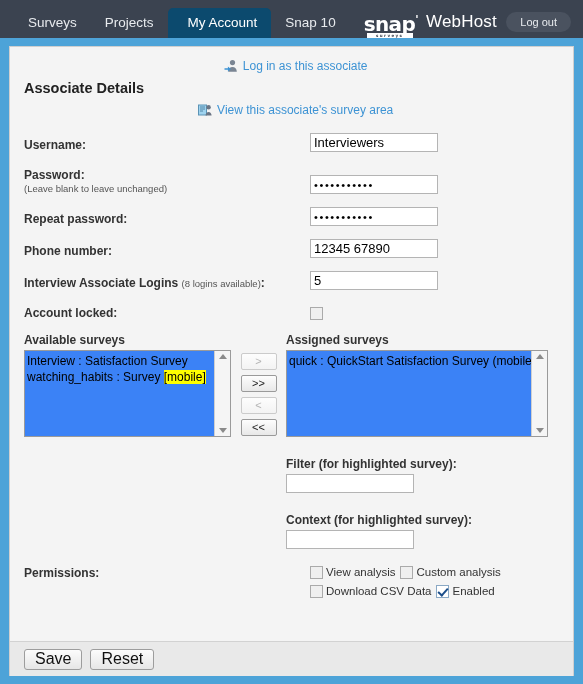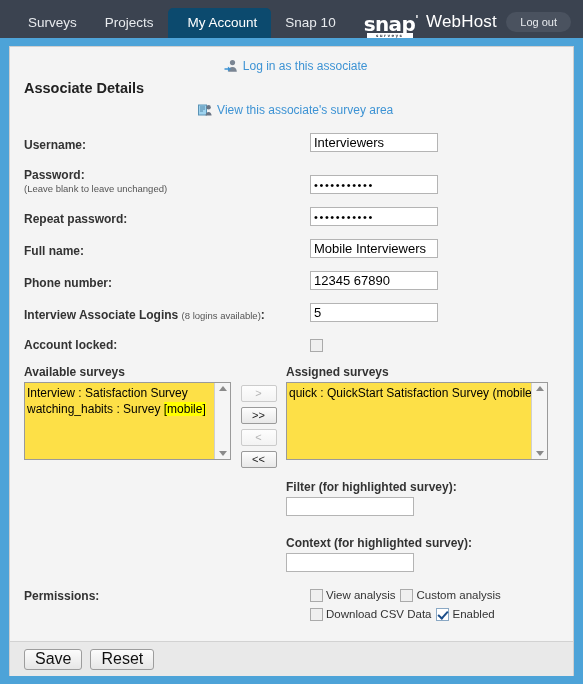--- a/index.html
+++ b/index.html
@@ -225,22 +225,22 @@
   .listcol { width: 207px; flex: 0 0 207px; }
   .listcol.right { width: 262px; flex: 0 0 262px; margin-left: 0; }
   .list-label {
     font-weight: bold;
     font-size: 12px;
     color: #333;
     margin-bottom: 3px;
   }
   .listbox {
     border: 1px solid #9a9a9a;
-    background: #fde047;
-    height: 78px;
+    background: #3b82f6;
+    height: 87px;
     box-sizing: border-box;
     position: relative;
     overflow: hidden;
   }
   .listbox .items {
     padding: 2px 0 0 2px;
     font-size: 12px;
     color: #000;
     line-height: 16px;
   }
@@ -422,24 +422,20 @@
         <span class="sub">(Leave blank to leave unchanged)</span>
       </div>
       <input class="txt pw" value="•••••••••••" style="">
     </div>
 
     <div class="row">
       <div class="lbl">Repeat password:</div>
       <input class="txt pw" value="•••••••••••" style="">
     </div>
 
-    <div class="row">
-      <div class="lbl">Full name:</div>
-      <input class="txt" value="Mobile Interviewers" style="">
-    </div>
 
     <div class="row">
       <div class="lbl">Phone number:</div>
       <input class="txt" value="12345 67890" style="">
     </div>
 
 
     <div class="row">
       <div class="lbl">
         <span>Interview Associate Logins</span>

